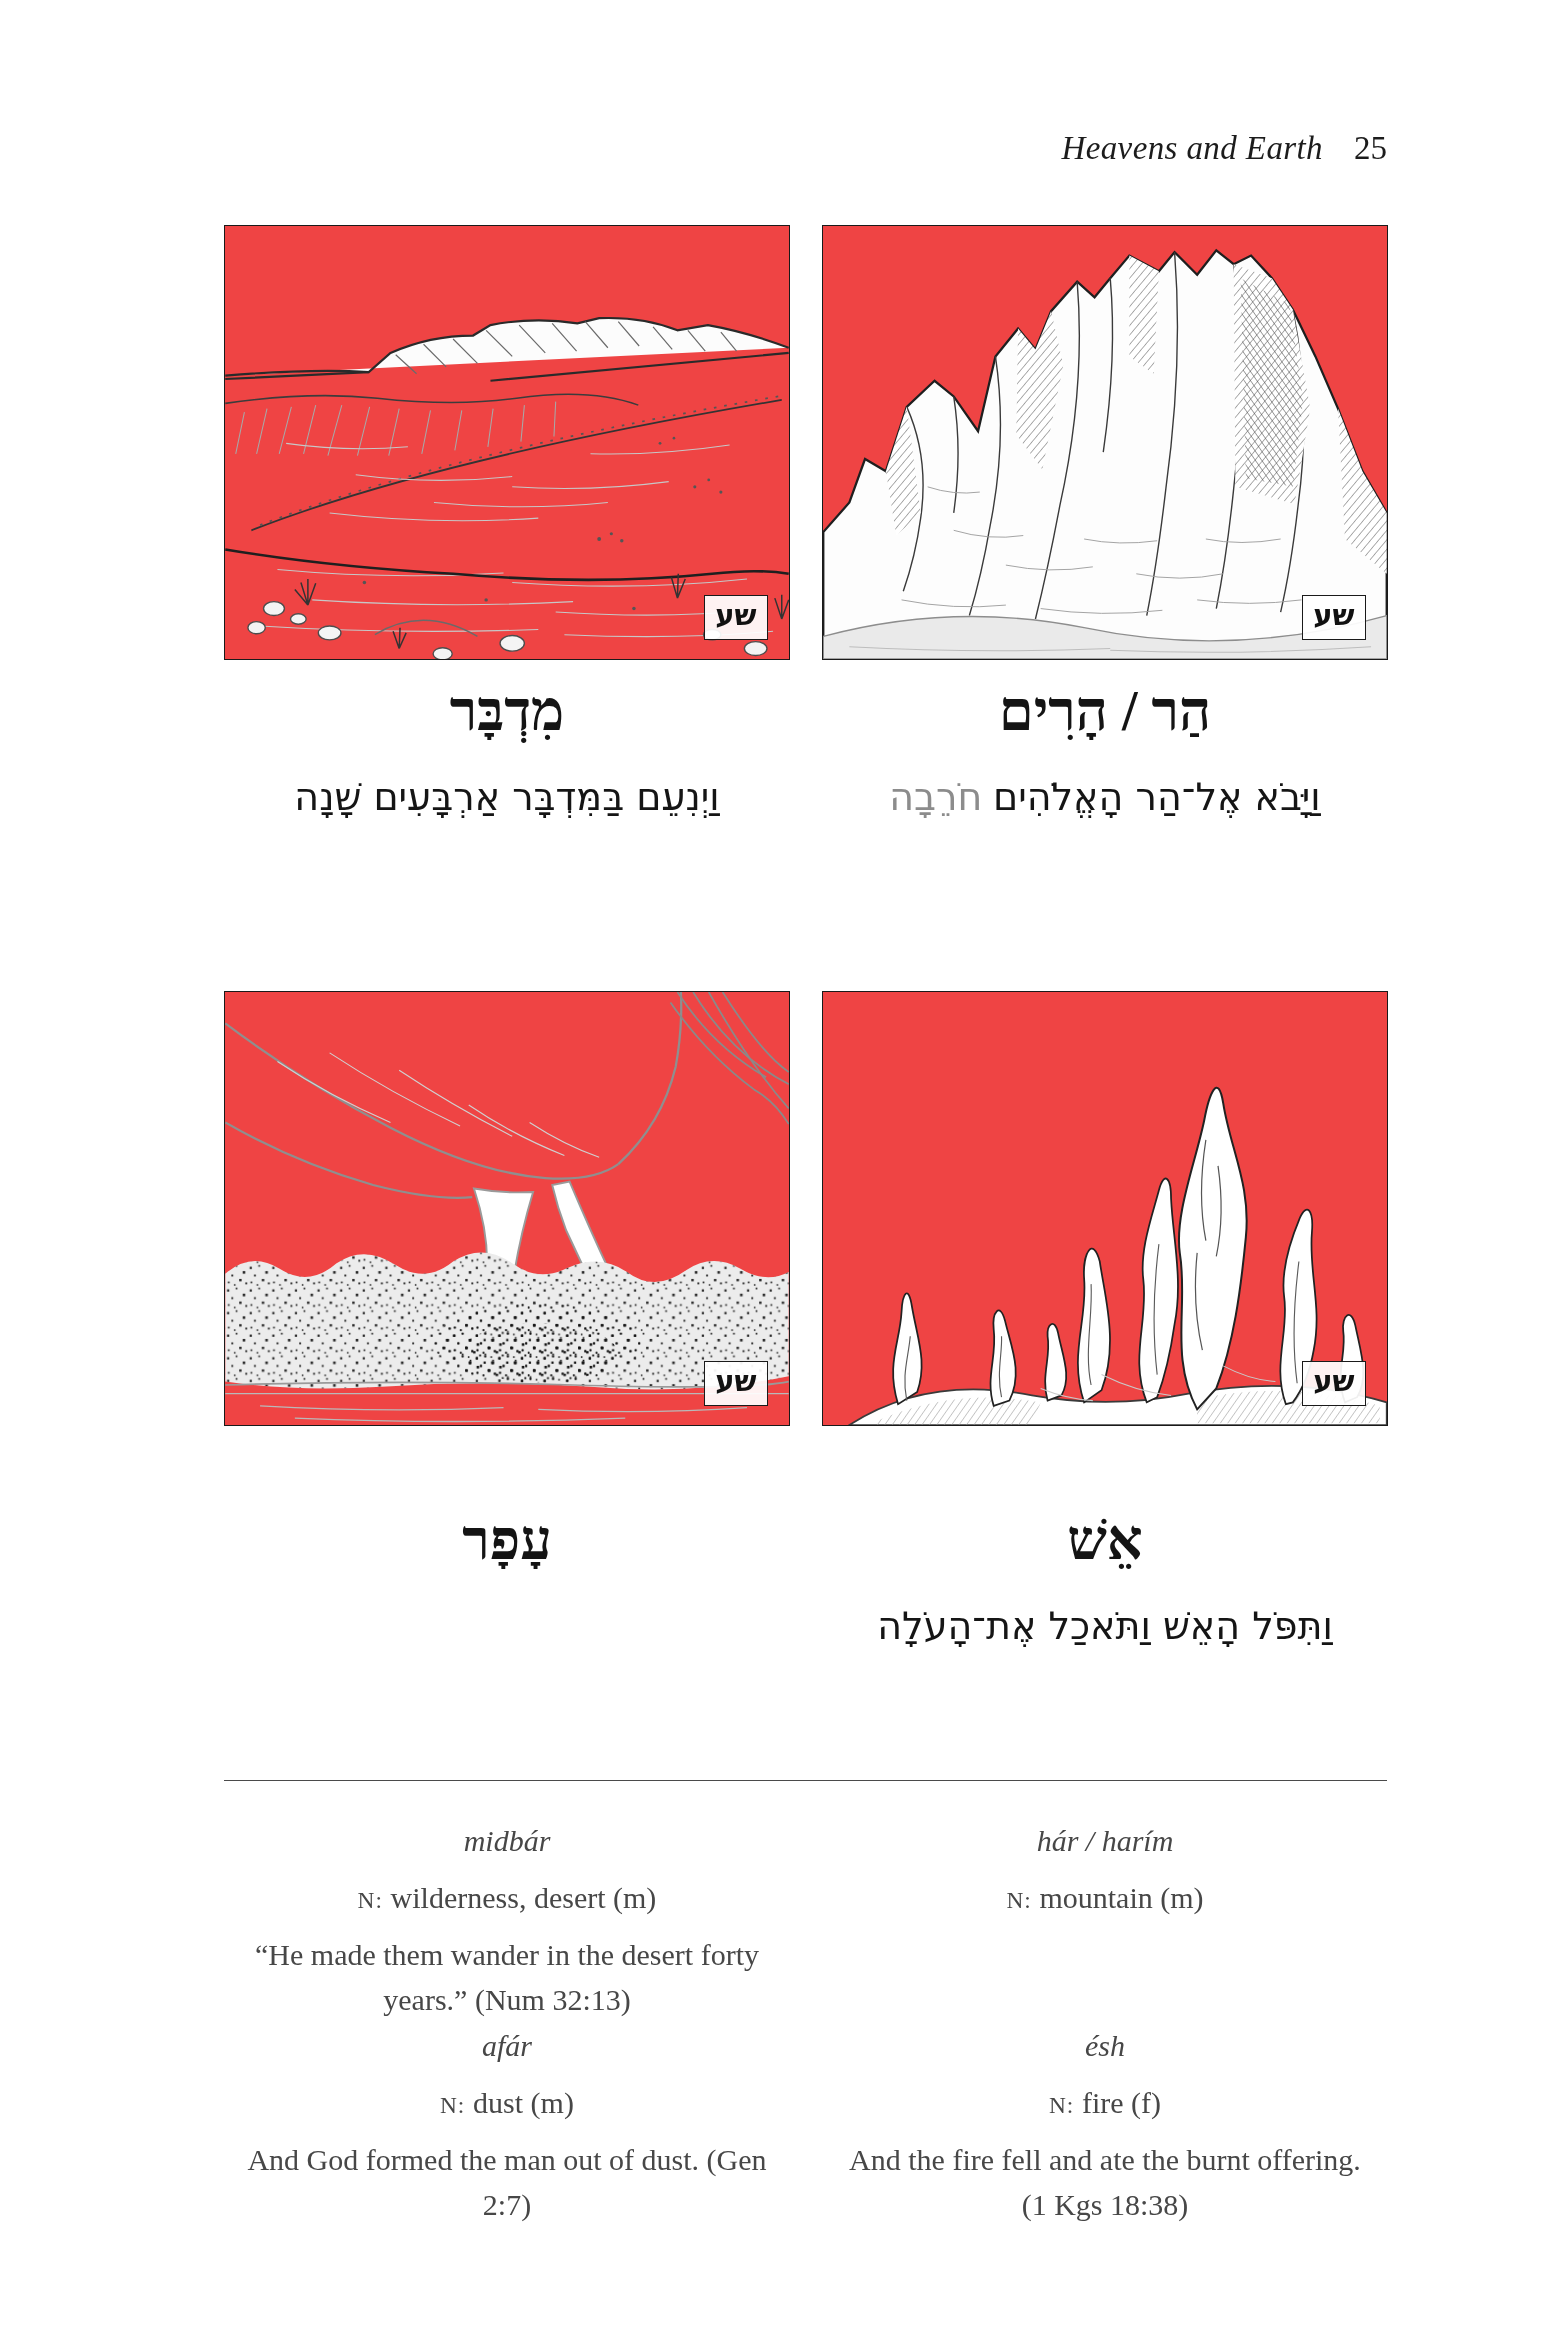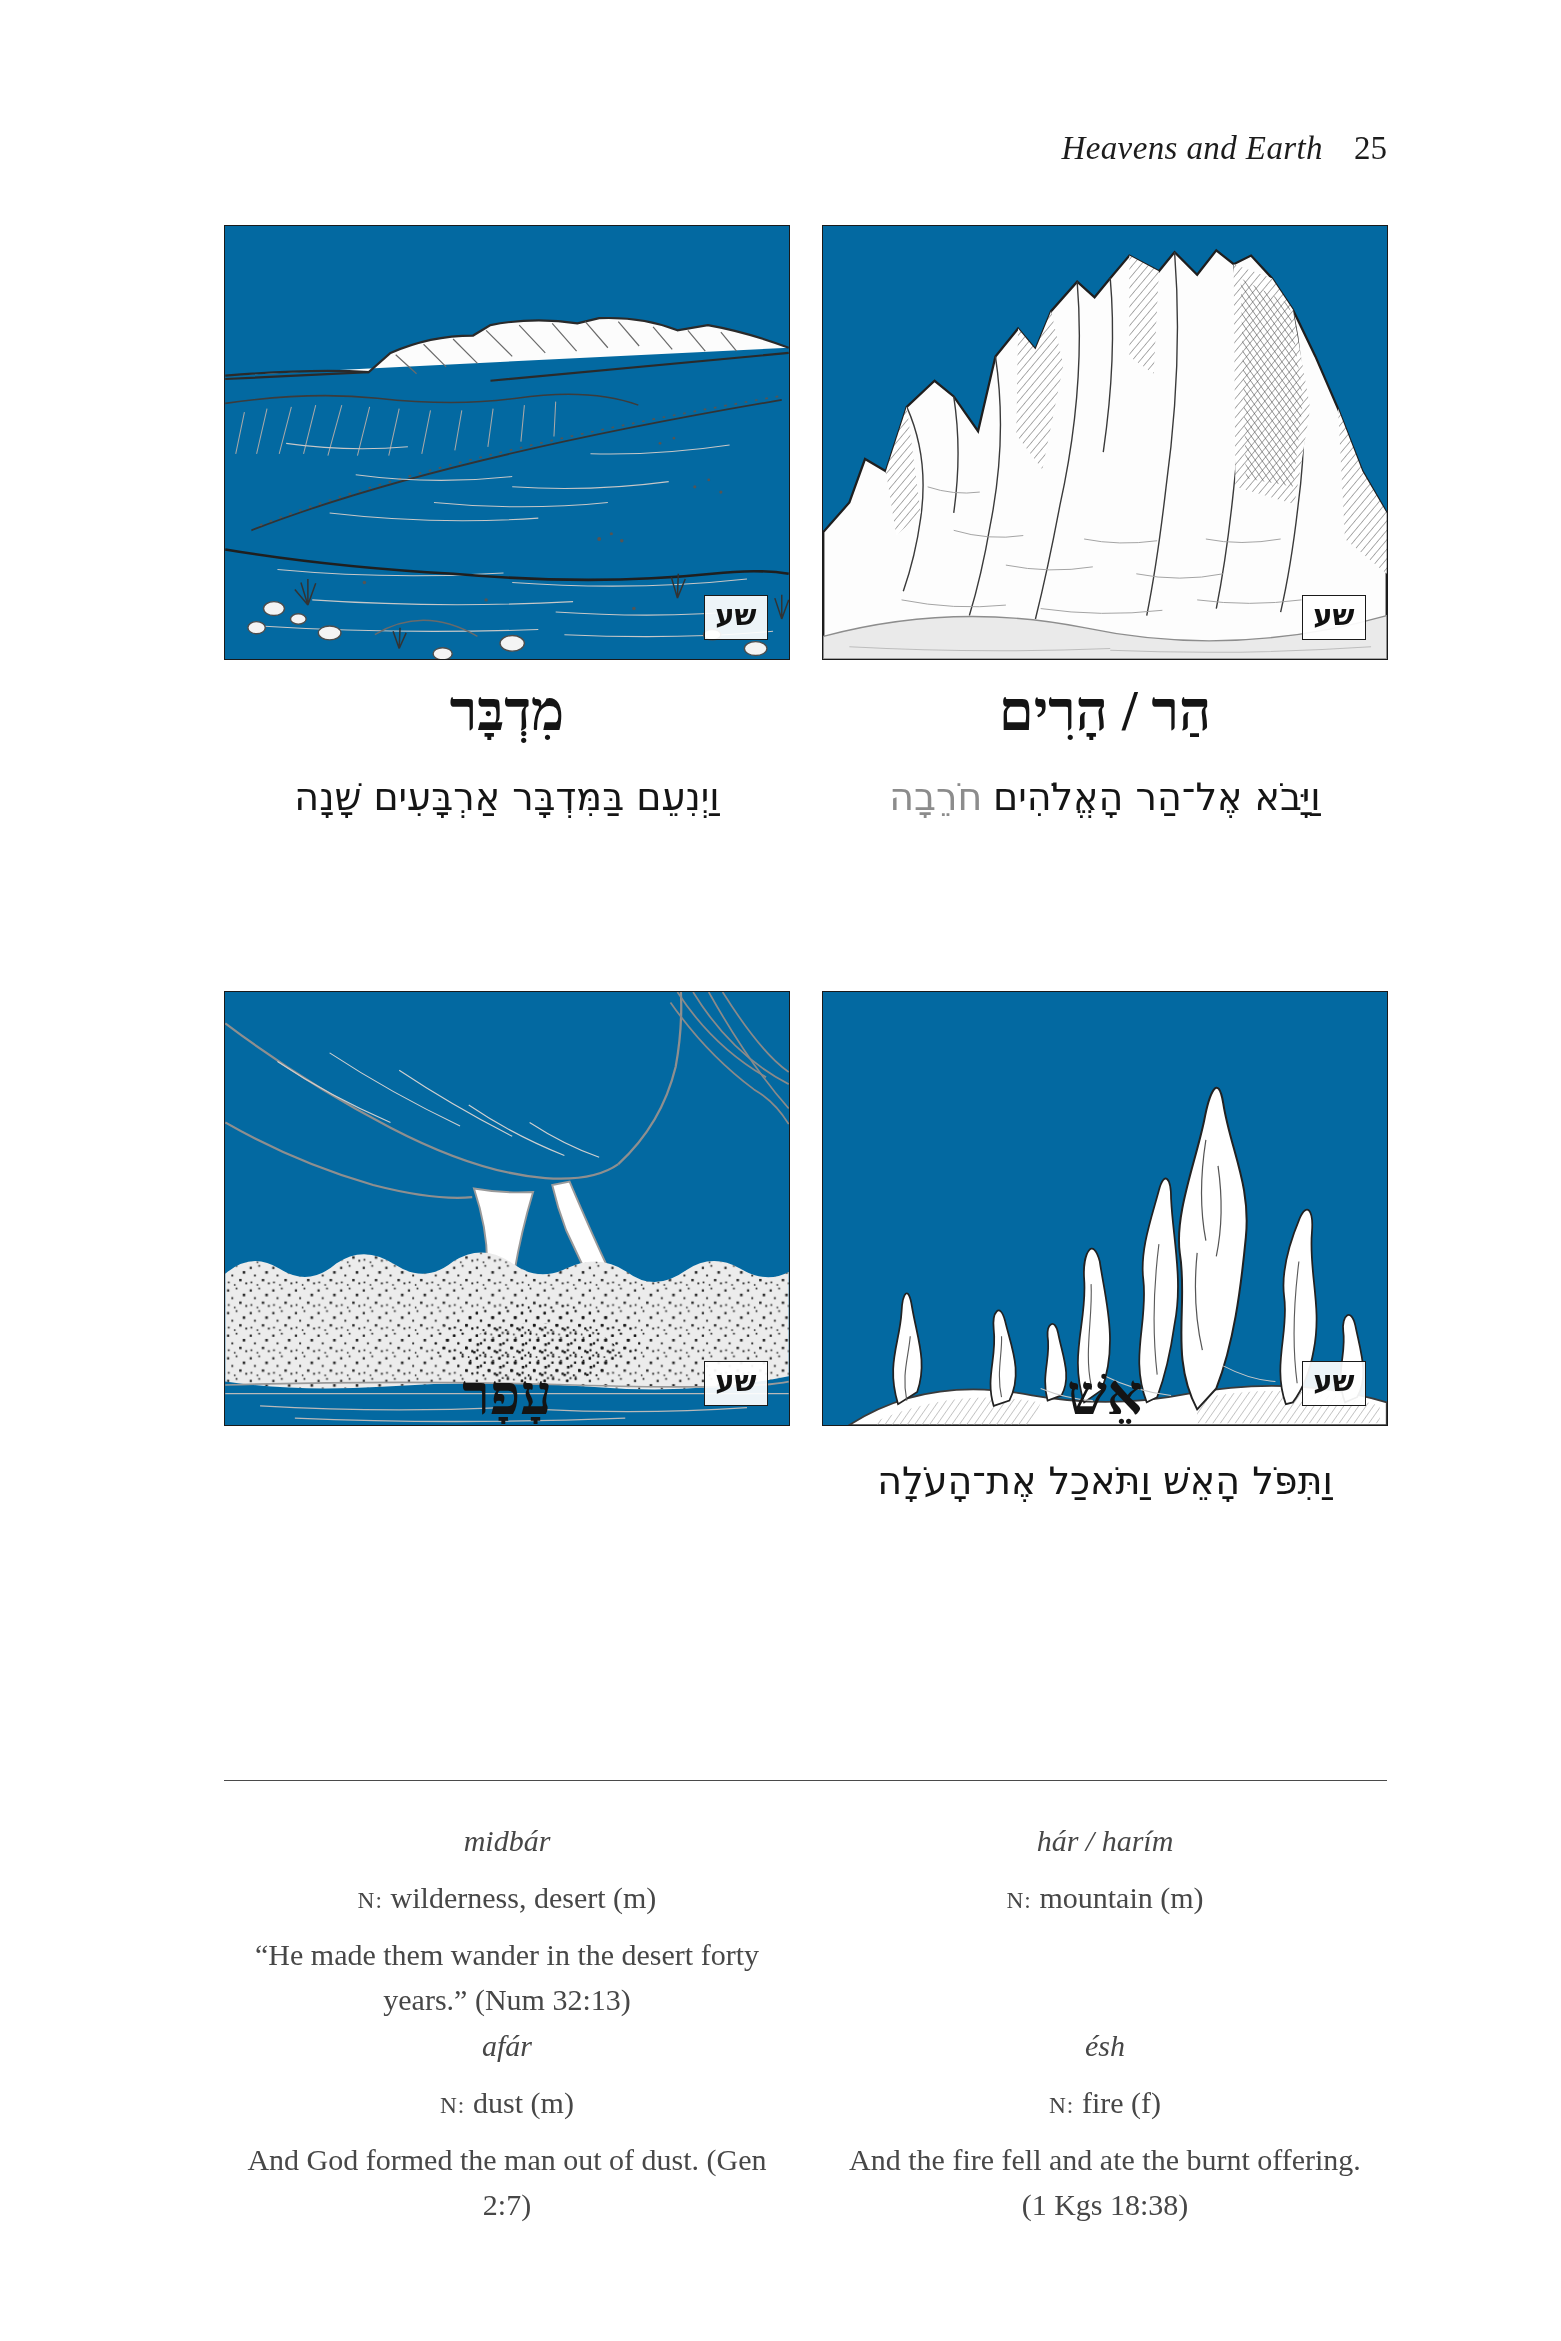--- a/index.html
+++ b/index.html
@@ -7,25 +7,25 @@
   .page{position:absolute;inset:0;background:#fff;}
 
   .header{position:absolute;top:130px;left:224px;width:1163px;text-align:right;font-size:33px;line-height:1.1;color:#1c1c1c;}
   .header .title{font-style:italic;letter-spacing:0.4px;}
   .header .pagenum{font-style:normal;margin-left:31px;margin-top:41px;}
 
   .row{position:absolute;left:224px;width:1163px;display:grid;grid-template-columns:566px 566px;column-gap:32px;}
   #panels-row-1{top:225px;}
   #captions-row-1{top:675px;}
   #panels-row-2{top:991px;}
-  #captions-row-2{top:1359px;}
+  #captions-row-2{top:1504px;}
   #gloss-row-1{top:1806px;}
   #gloss-row-2{top:2011px;}
 
-  .panel{position:relative;width:566px;height:435px;border:1.7px solid #1a1a1a;box-sizing:border-box;background:#0369a1;overflow:hidden;}
+  .panel{position:relative;width:566px;height:435px;border:1.7px solid #1a1a1a;box-sizing:border-box;background:#ef4444;overflow:hidden;}
   .panel svg{display:block;width:100%;height:100%;}
   .sig{position:absolute;right:21px;bottom:19px;border:1.7px solid #1a1a1a;background:rgba(255,255,255,0.93);
        font-family:"DejaVu Sans",sans-serif;font-weight:700;font-size:29px;line-height:1.15;padding:2.6px 10.4px 7px;color:#111;}
 
   .caption{text-align:center;}
   .hebrew-word{font-family:Liberation Serif, serif;font-weight:700;font-size:56px;line-height:1.3;margin:0;direction:rtl;color:#141414;}
   .hebrew-sentence{font-family:"DejaVu Sans",sans-serif;font-size:38px;line-height:1.45;margin:22.6px 0 0;direction:rtl;color:#151515;}
   .gray-word{color:#8c8c8c;}
   .gray-word:not(:empty){padding-inline-start:0.28em;}
 

